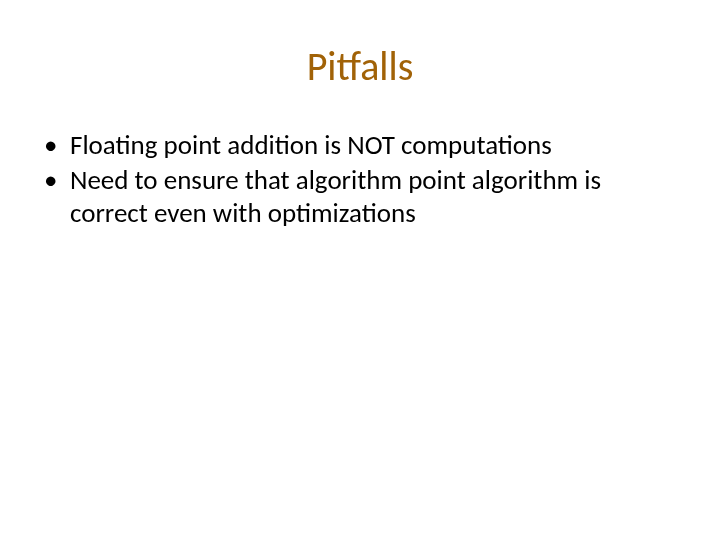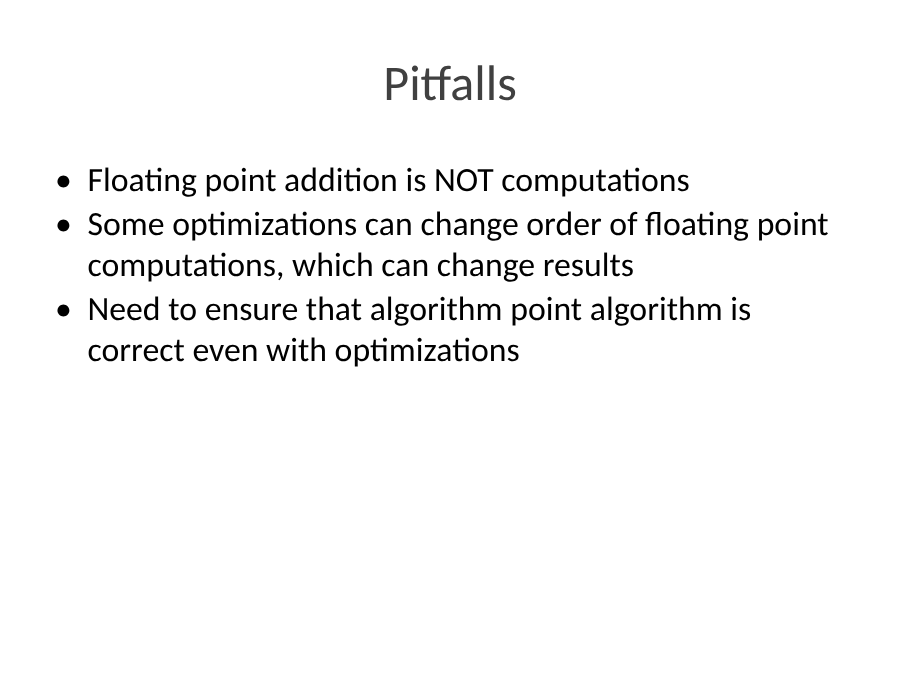--- a/index.html
+++ b/index.html
@@ -1,29 +1,28 @@
 <!DOCTYPE html>
 <html><head>
 <meta charset="utf-8">
 <style>
   * { margin: 0; padding: 0; box-sizing: border-box; }
   html, body { width: 720px; height: 540px; background: #fff; font-family: Calibri, "Segoe UI", Arial, sans-serif; color: #000; }
   .slide { position: relative; width: 720px; height: 540px; }
-  .title { text-align: center; font-size: 40px; font-weight: 400; color: #404040; margin-top: 42px; }
+  .title { text-align: center; font-size: 40px; font-weight: 400; color: #a16207; margin-top: 42px; }
   .body { margin: 38px 40px 0 40px; }
   .body ul { list-style: none; }
   .body li { position: relative; padding-left: 30px; font-size: 27px; line-height: 1.22; margin-bottom: 2px; }
   .body li::before { content: "•"; position: absolute; left: 4px; top: 0; font-size: 27px; }
 </style>
 </head>
 <body>
 
 <div class="slide">
   <h1 class="title">Pitfalls</h1>
   <div class="body">
     <ul>
       <li>Floating point addition is NOT computations</li>
-      <li>Some optimizations can change order of floating point computations, which can change results</li>
       <li>Need to ensure that algorithm point algorithm is correct even with optimizations</li>
     </ul>
   </div>
 
 </div>
 
 </body></html>

